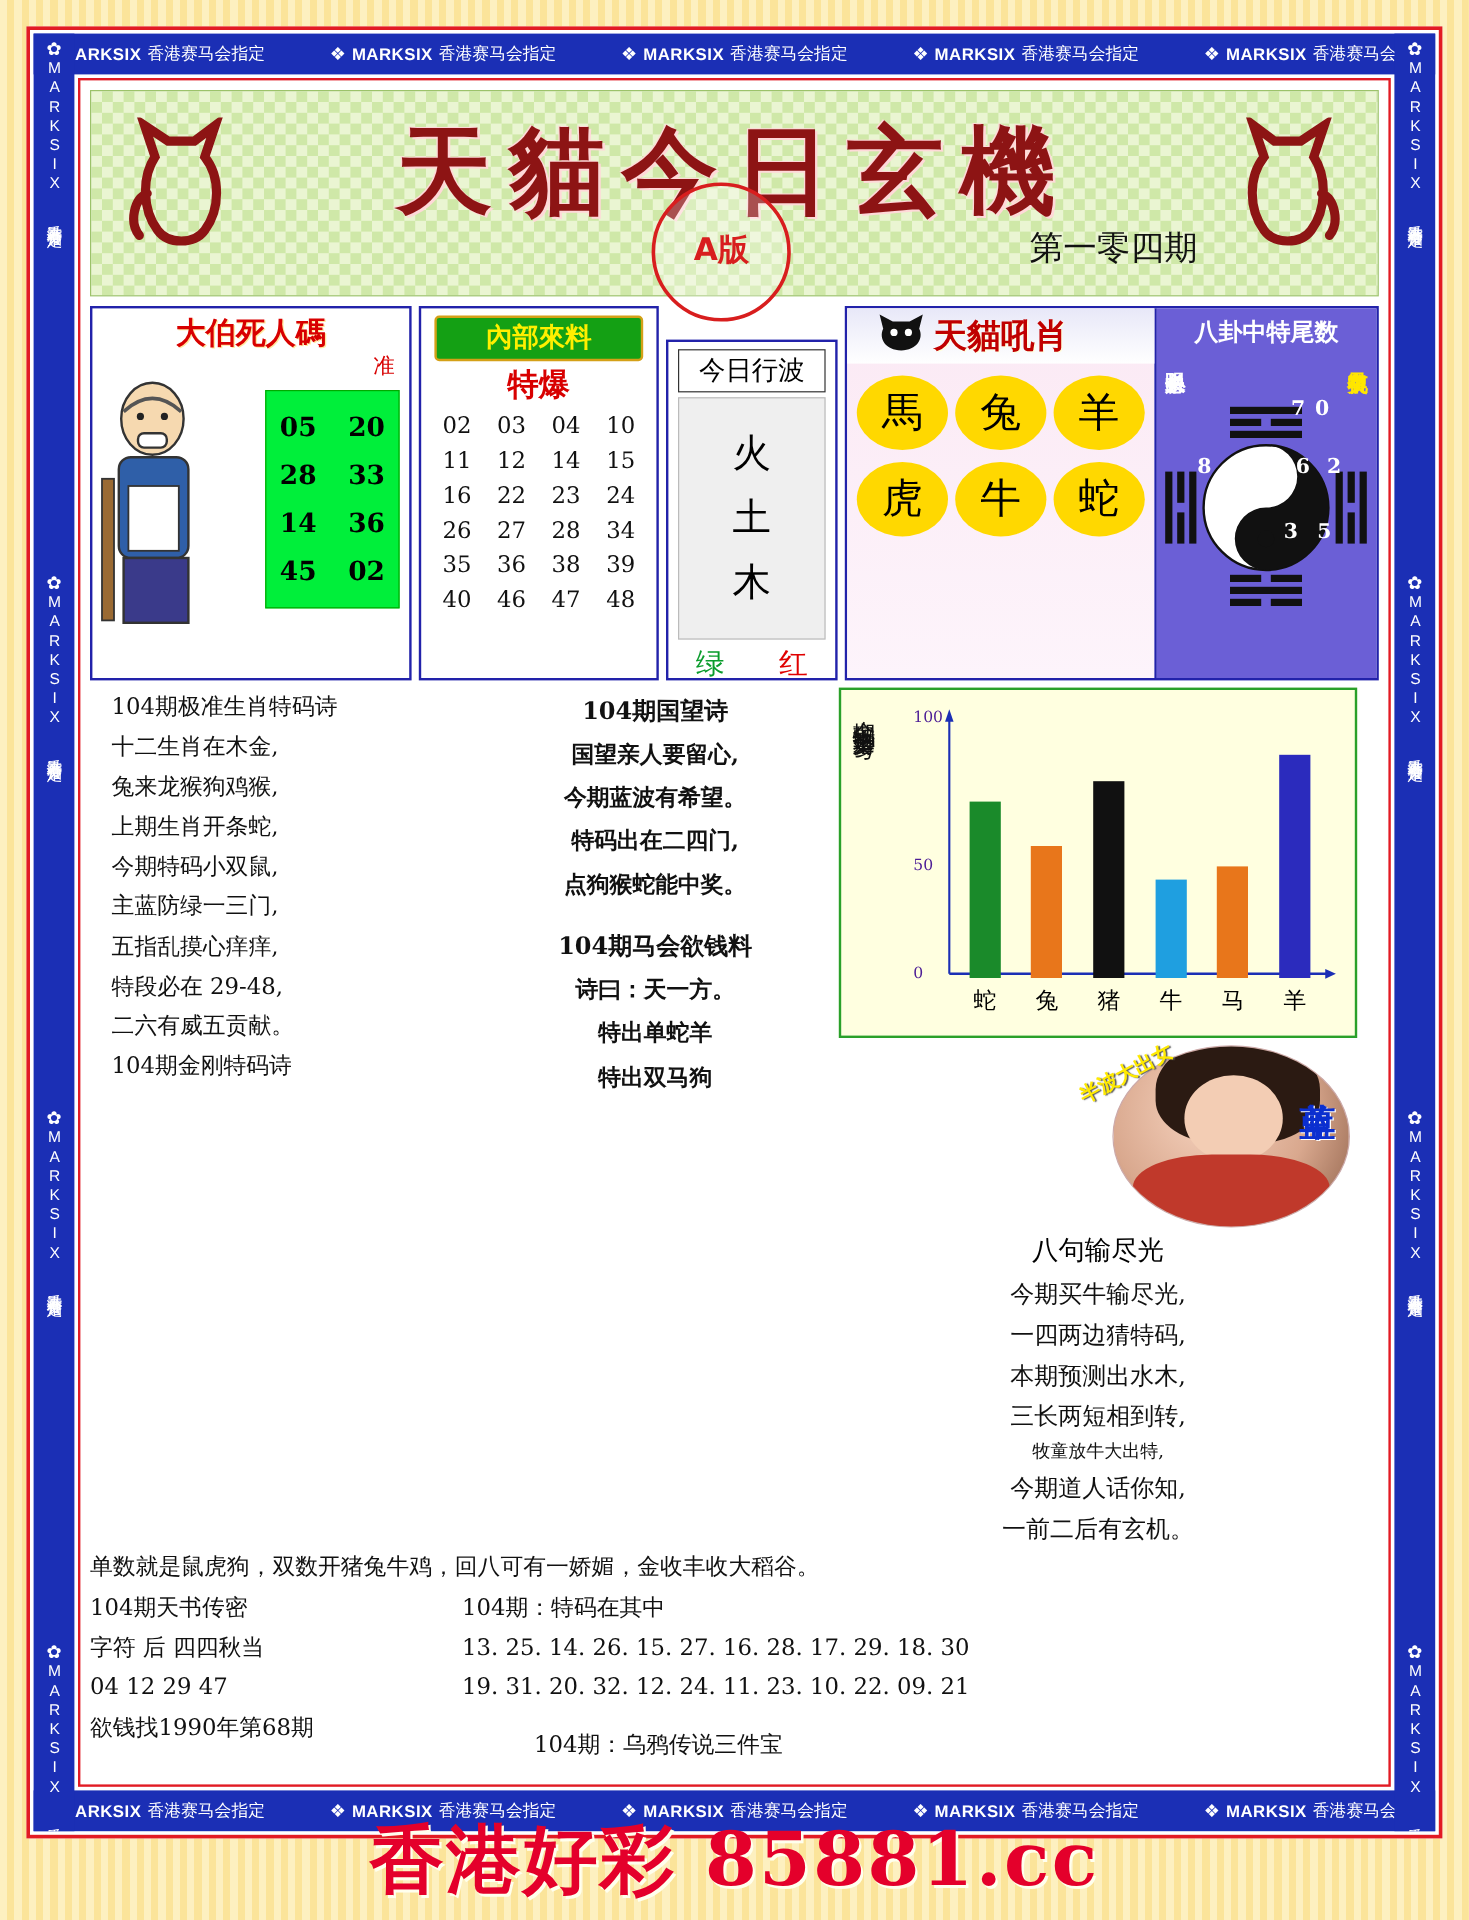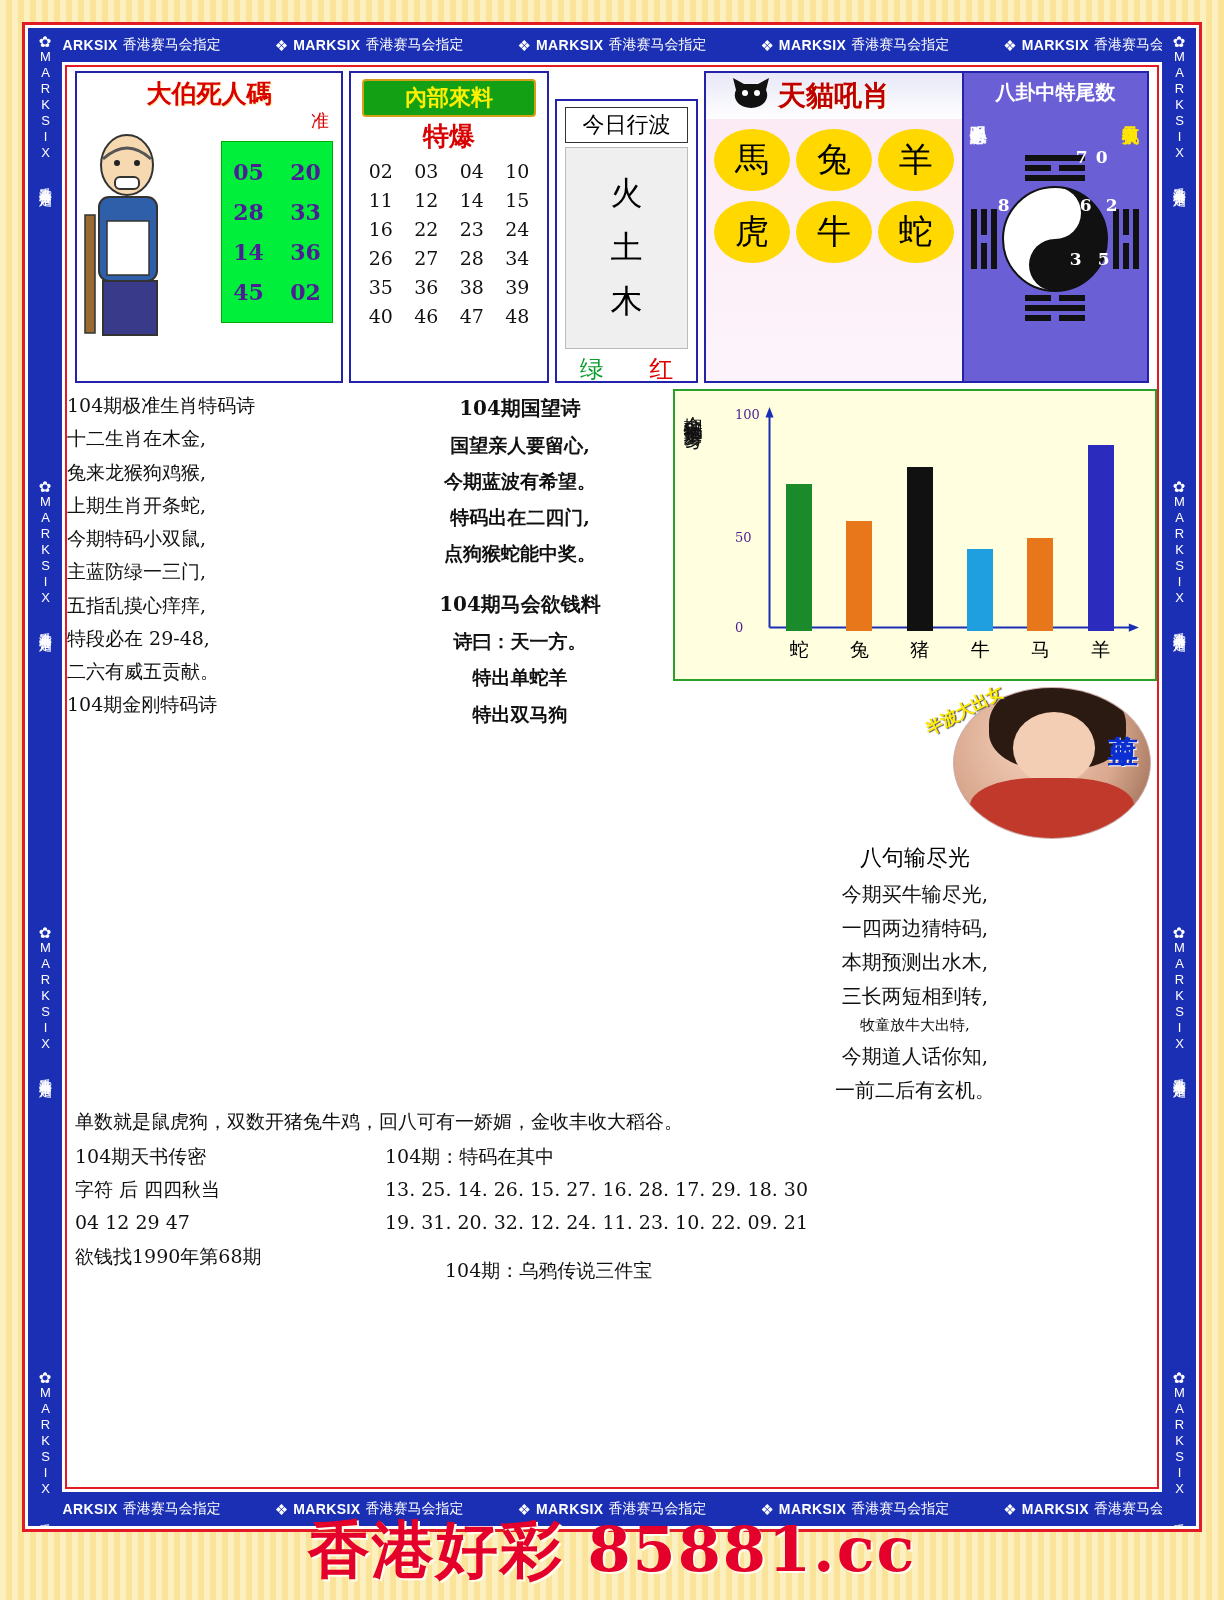--- a/index.html
+++ b/index.html
@@ -87,21 +87,21 @@
     text-align:center;font-size:25px;color:#d80000;font-weight:bold;
     font-family:"DejaVu Serif","Liberation Serif",serif;padding-top:4px;
     text-shadow:1px 1px 0 #ffe9a0;
   }
   .b1 .zhun{position:absolute;right:12px;top:36px;color:#d80000;font-size:18px;}
   .oldman{position:absolute;left:6px;top:52px;width:92px;height:220px;}
   .numgrid{
     position:absolute;right:8px;top:68px;width:110px;height:180px;
     background:#00ef3a;border:1px solid #0a0;
     display:grid;grid-template-columns:1fr 1fr;align-content:center;gap:14px 4px;
-    font-family:"DejaVu Serif","Liberation Serif",serif;font-size:22px;font-weight:bold;color:#4c1d95;text-align:center;
+    font-family:"DejaVu Serif","Liberation Serif",serif;font-size:22px;font-weight:bold;color:#000000;text-align:center;
   }
   .b2{width:200px;}
   .b2 .ribbon{
     margin:6px auto 0;width:170px;height:34px;background:#14a014;border:2px solid #d4a017;border-radius:4px;
     color:#ffef00;font-size:22px;font-weight:bold;text-align:center;line-height:32px;
     font-family:"DejaVu Serif","Liberation Serif",serif;
   }
   .b2 .sub{
     text-align:center;font-size:26px;font-weight:bold;color:#d80000;margin-top:2px;
     font-family:"DejaVu Serif","Liberation Serif",serif;
@@ -148,21 +148,21 @@
   }
   .bagua{position:absolute;left:50%;top:52%;transform:translate(-50%,-50%);width:180px;height:180px;}
   .vlabel{
     position:absolute;writing-mode:vertical-rl;text-orientation:upright;
     color:#ffe600;font-size:17px;font-weight:bold;
   }
   .vlabel.l{left:4px;top:40px;color:#ffffff;}
   .vlabel.r{right:4px;top:40px;color:#ffe600;}
   .bnum{position:absolute;color:#fff;font-size:17px;font-weight:bold;font-family:"DejaVu Serif","Liberation Serif",serif;}
   
-  .content{display:flex;margin:0 0;gap:8px;}
+  .content{display:flex;margin:0 26px;gap:8px;}
   .col{font-family:"DejaVu Serif","Liberation Serif",serif;}
   .colA{width:300px;}
   .colB{width:290px;text-align:center;}
   .colC{flex:1;}
   .line{font-size:19px;color:#111;line-height:1.75;white-space:nowrap;}
   .colB .line{line-height:1.9;}
   .colB .ttl{font-weight:bold;font-size:20px;}
   .chartbox{
     border:2px solid #2aa02a;background:#ffffe0;height:288px;position:relative;margin-bottom:6px;
   }
@@ -307,20 +307,37 @@
         </div>
         <div style="display: flex; flex-direction: column; align-items: center;">
           <div class="flower">✿</div>
           <div class="vtext">MARKSIX 香港赛马会指定</div>
         </div>
       </div>
   </div>
 
   <div class="inner">
 
+    <div class="masthead">
+      <div class="cat left">
+        <svg viewBox="0 0 80 110">
+            <path d="M20 30 L12 6 L30 18 L50 18 L66 6 L58 30 C70 45 70 70 58 86 C50 97 30 97 22 86 C10 70 10 45 20 30 Z M8 90 C0 80 4 62 14 58" fill="none" stroke="#8d1414" stroke-width="7" stroke-linecap="round"></path>
+          </svg>
+      </div>
+      <div class="cat right">
+        <svg viewBox="0 0 80 110">
+            <path d="M60 30 L68 6 L50 18 L30 18 L14 6 L22 30 C10 45 10 70 22 86 C30 97 50 97 58 86 C70 70 70 45 60 30 Z M72 90 C80 80 76 62 66 58" fill="none" stroke="#8d1414" stroke-width="7" stroke-linecap="round"></path>
+          </svg>
+      </div>
+      <div class="title-main">天貓今日玄機</div>
+      <div class="issue">第一零四期</div>
+      <div class="stamp">
+        <b>A版</b>
+      </div>
+    </div>
 
     <div class="boxrow">
 
       <div class="box b1">
         <div class="hd">大伯死人碼</div>
         <div class="zhun">准</div>
         <div class="oldman">
           <svg viewBox="0 0 92 220" width="92" height="220">
             <ellipse cx="44" cy="40" rx="26" ry="30" fill="#f6d9b0" stroke="#333" stroke-width="2"></ellipse>
             <path d="M20 34 q24 -22 48 0" fill="none" stroke="#555" stroke-width="3"></path>

